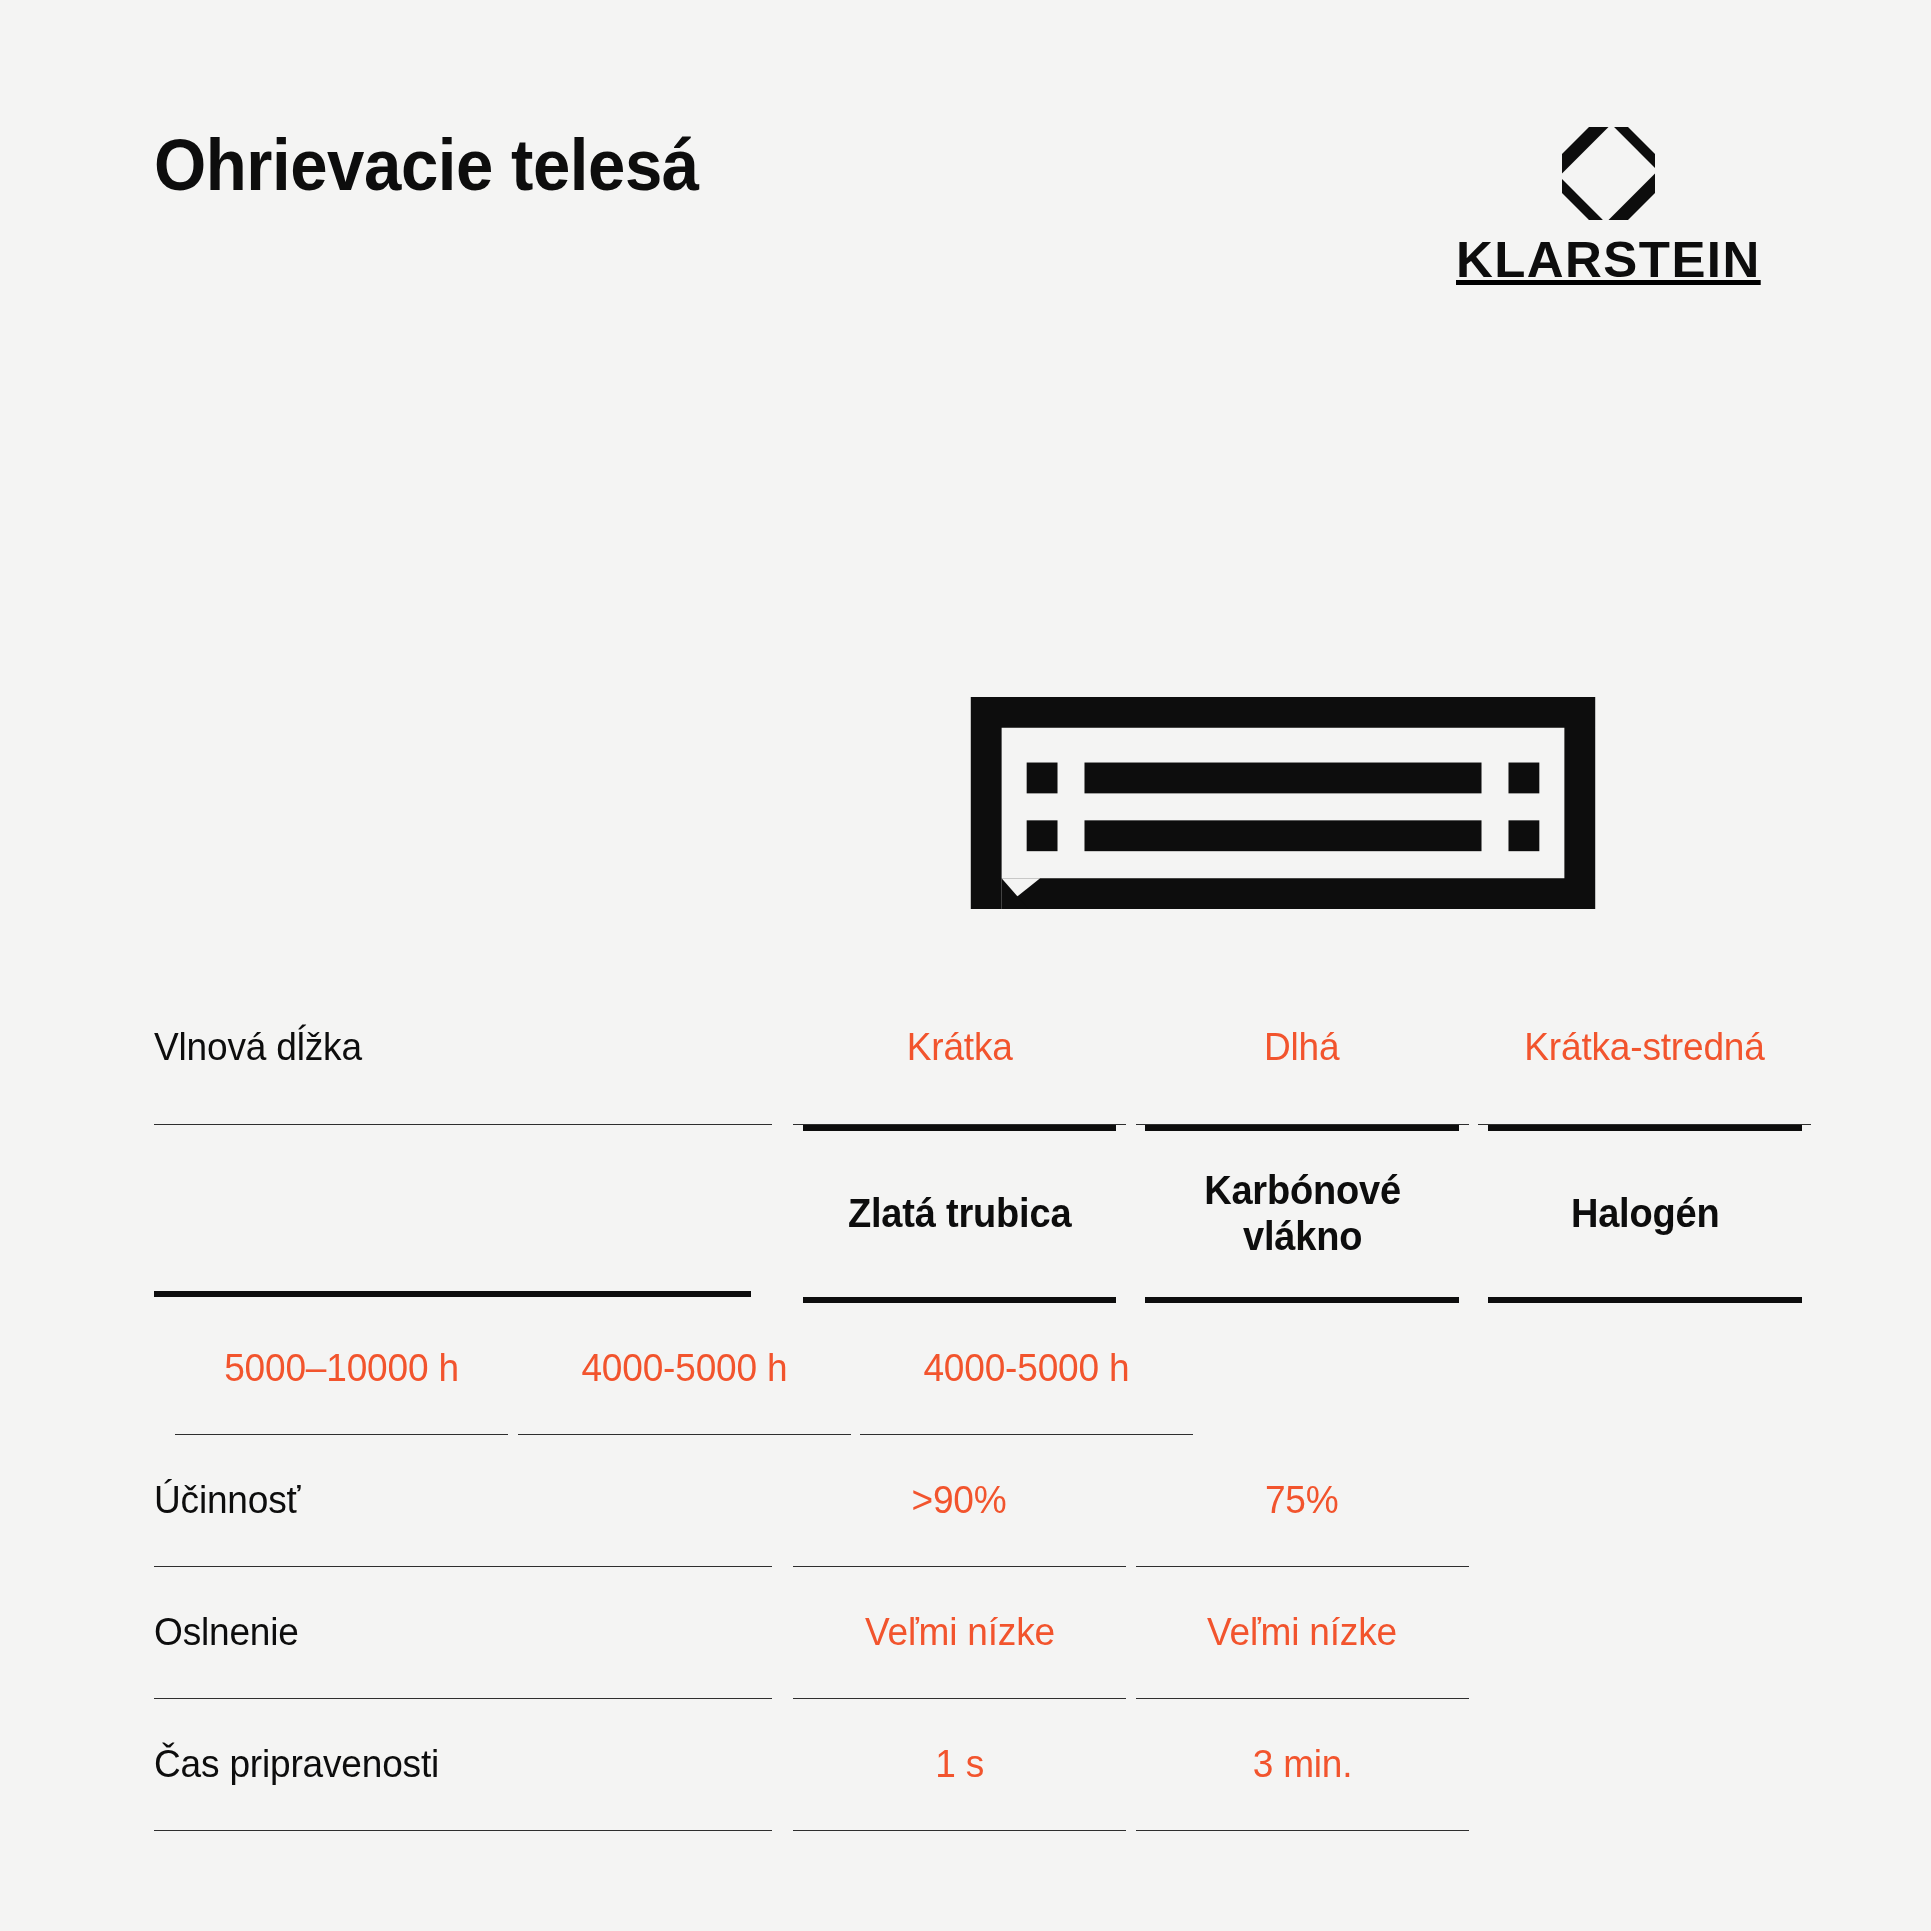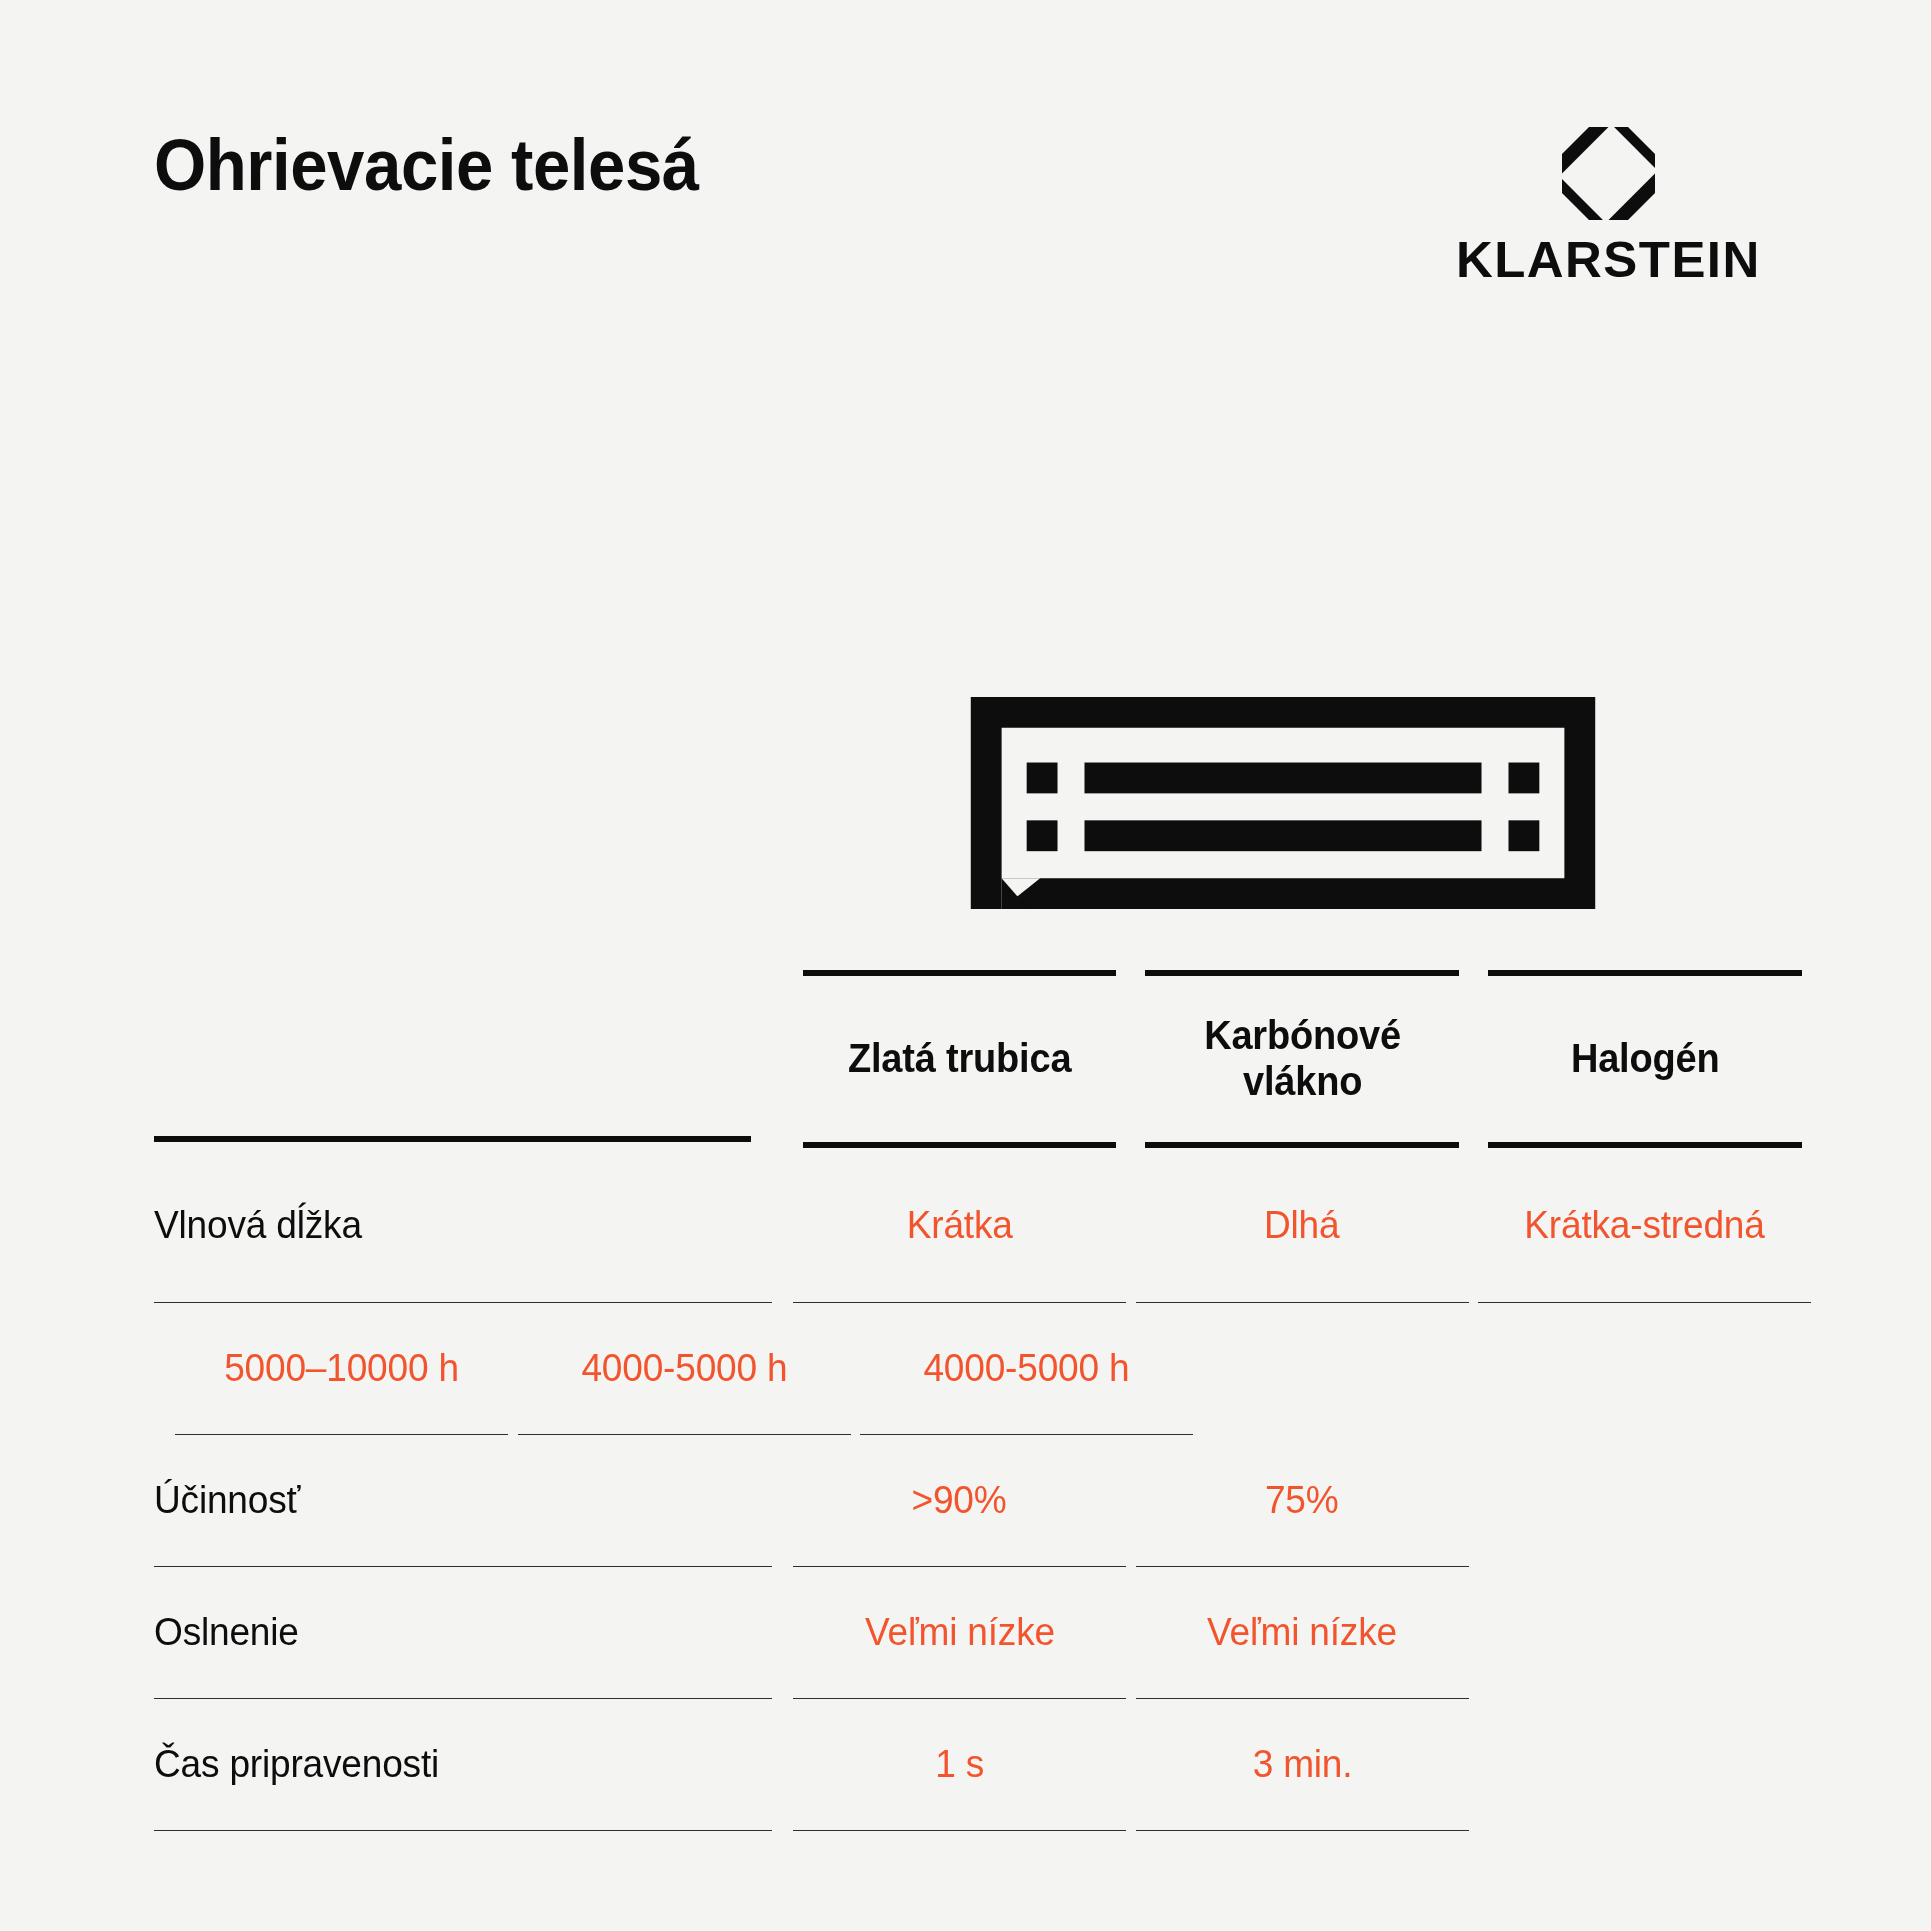--- a/index.html
+++ b/index.html
@@ -38,20 +38,21 @@
   }
 
   .brand {
     position: absolute;
     right: 154px;
     top: 127px;
     width: 338px;
     display: flex;
     flex-direction: column;
     align-items: center;
+    text-decoration: underline;
   }
   .brand-mark {
     width: 93px;
     height: 93px;
     display: block;
   }
   .brand-word {
     margin-top: 15.4px;
     font-size: 50px;
     font-weight: 700;
@@ -201,20 +202,43 @@
       <rect x="58" y="128" width="32" height="32" fill="#0d0d0d"></rect>
       <rect x="558" y="68" width="32" height="32" fill="#0d0d0d"></rect>
       <rect x="558" y="128" width="32" height="32" fill="#0d0d0d"></rect>
       <rect x="118" y="68" width="412" height="32" fill="#0d0d0d"></rect>
       <rect x="118" y="128" width="412" height="32" fill="#0d0d0d"></rect>
     </svg>
   </div>
 
   <div class="table">
 
+    <div class="row row-data tall">
+      <div class="cell cell-label">
+        <div class="inner">
+            <span class="label-text">Vlnová dĺžka</span>
+          </div>
+      </div>
+      <div class="cell cell-val c1">
+        <div class="inner">
+            <span class="value-text">Krátka</span>
+          </div>
+      </div>
+      <div class="cell cell-val c2">
+        <div class="inner">
+            <span class="value-text">Dlhá</span>
+          </div>
+      </div>
+      <div class="cell cell-val c3">
+        <div class="inner">
+            <span class="value-text">Krátka-stredná</span>
+          </div>
+      </div>
+    </div>
+
     <div class="row row-head">
       <div class="cell cell-label">
         <div class="head-label-spacer"></div>
       </div>
       <div class="cell cell-val c1">
         <div class="head-inner">
           <span class="head-text">Zlatá trubica</span>
         </div>
       </div>
       <div class="cell cell-val c2">
@@ -223,43 +247,20 @@
 vlákno</span>
         </div>
       </div>
       <div class="cell cell-val c3">
         <div class="head-inner">
           <span class="head-text">Halogén</span>
         </div>
       </div>
     </div>
 
-    <div class="row row-data tall">
-      <div class="cell cell-label">
-        <div class="inner">
-            <span class="label-text">Vlnová dĺžka</span>
-          </div>
-      </div>
-      <div class="cell cell-val c1">
-        <div class="inner">
-            <span class="value-text">Krátka</span>
-          </div>
-      </div>
-      <div class="cell cell-val c2">
-        <div class="inner">
-            <span class="value-text">Dlhá</span>
-          </div>
-      </div>
-      <div class="cell cell-val c3">
-        <div class="inner">
-            <span class="value-text">Krátka-stredná</span>
-          </div>
-      </div>
-    </div>
-
     <div class="row row-data">
       <div class="cell cell-val c1">
         <div class="inner">
             <span class="value-text">5000–10000 h</span>
           </div>
       </div>
       <div class="cell cell-val c2">
         <div class="inner">
             <span class="value-text">4000-5000 h</span>
           </div>

